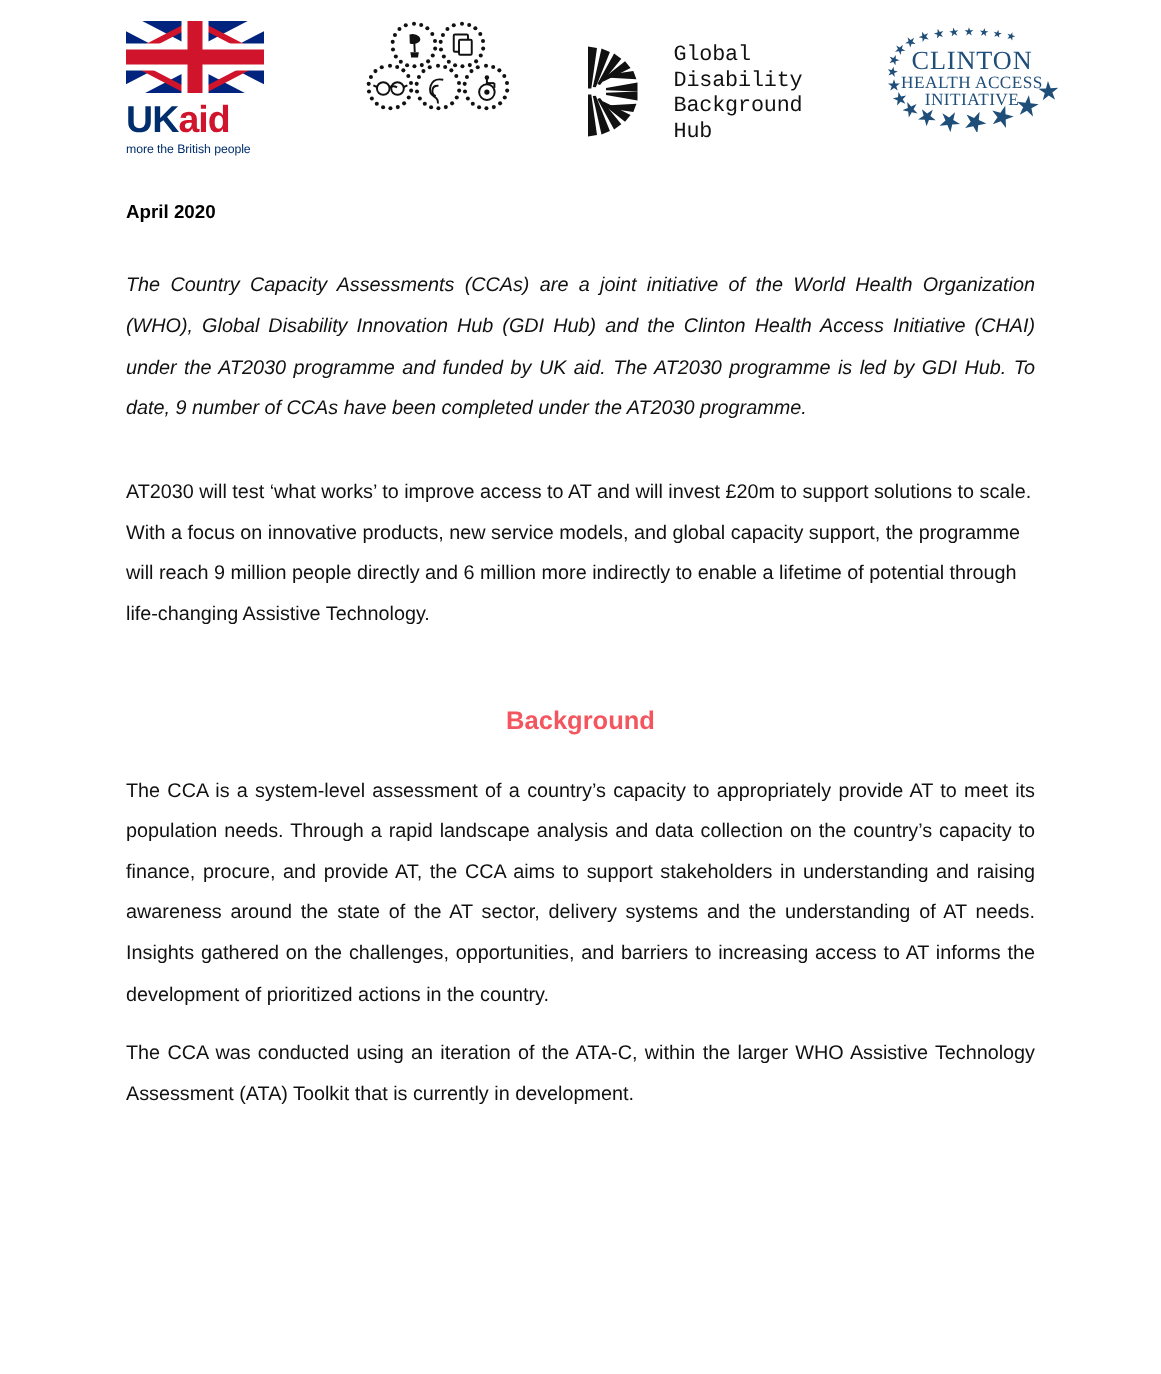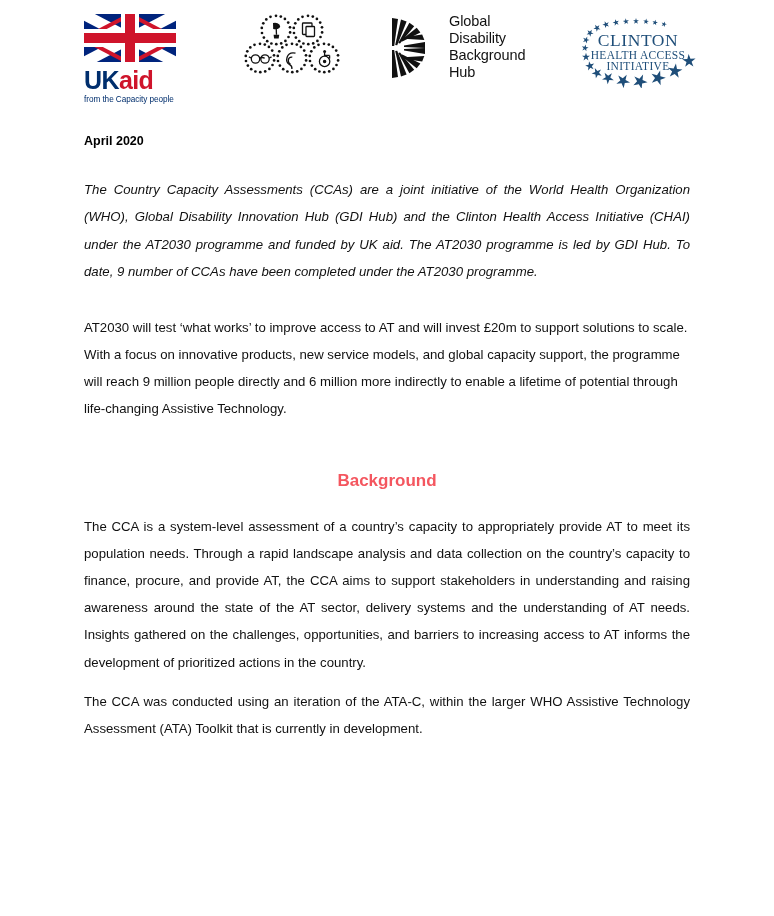--- a/index.html
+++ b/index.html
@@ -84,24 +84,25 @@
     font-size: 27px;
     font-weight: bold;
     letter-spacing: -0.8px;
     color: #111;
     margin-top: 1px;
   }
 
   
   .gdihub {
     margin-left: 42px;
-    margin-top: 12px;
+    margin-top: 28px;
     display: flex;
-    align-items: flex-end;
+    align-items: flex-start;
     flex: 0 0 auto;
+    font-family: Liberation Mono, monospace;
   }
   .gdihub-text {
     margin-left: 9px;
     font-size: 14.5px;
     line-height: 1.18;
     color: #111;
     margin-top: 1px;
     letter-spacing: -0.1px;
   }
 
@@ -175,21 +176,21 @@
       <i class="d-r1"></i>
         <i class="d-r2"></i>
         <i class="d-r3"></i>
         <i class="d-r4"></i>
       <i class="c-wv"></i>
         <i class="c-wh"></i>
       <i class="c-rv"></i>
         <i class="c-rh"></i>
     </div>
     <div class="ukaid-word"><span class="uk">UK</span><span class="aid">aid</span></div>
-    <div class="ukaid-tag">from the Capacity people</div>
+    <div class="ukaid-tag">more the British people</div>
   </div>
 
   <div class="at2030">
     <svg width="108" height="62" viewBox="0 0 108 62">
       <defs>
         <g id="dots">
           <circle cx="0" cy="-14.2" r="1.35"></circle>
             <circle cx="4.8" cy="-13.4" r="1.35"></circle>
           <circle cx="8.9" cy="-11.1" r="1.35"></circle>
             <circle cx="12.2" cy="-7.4" r="1.35"></circle>

